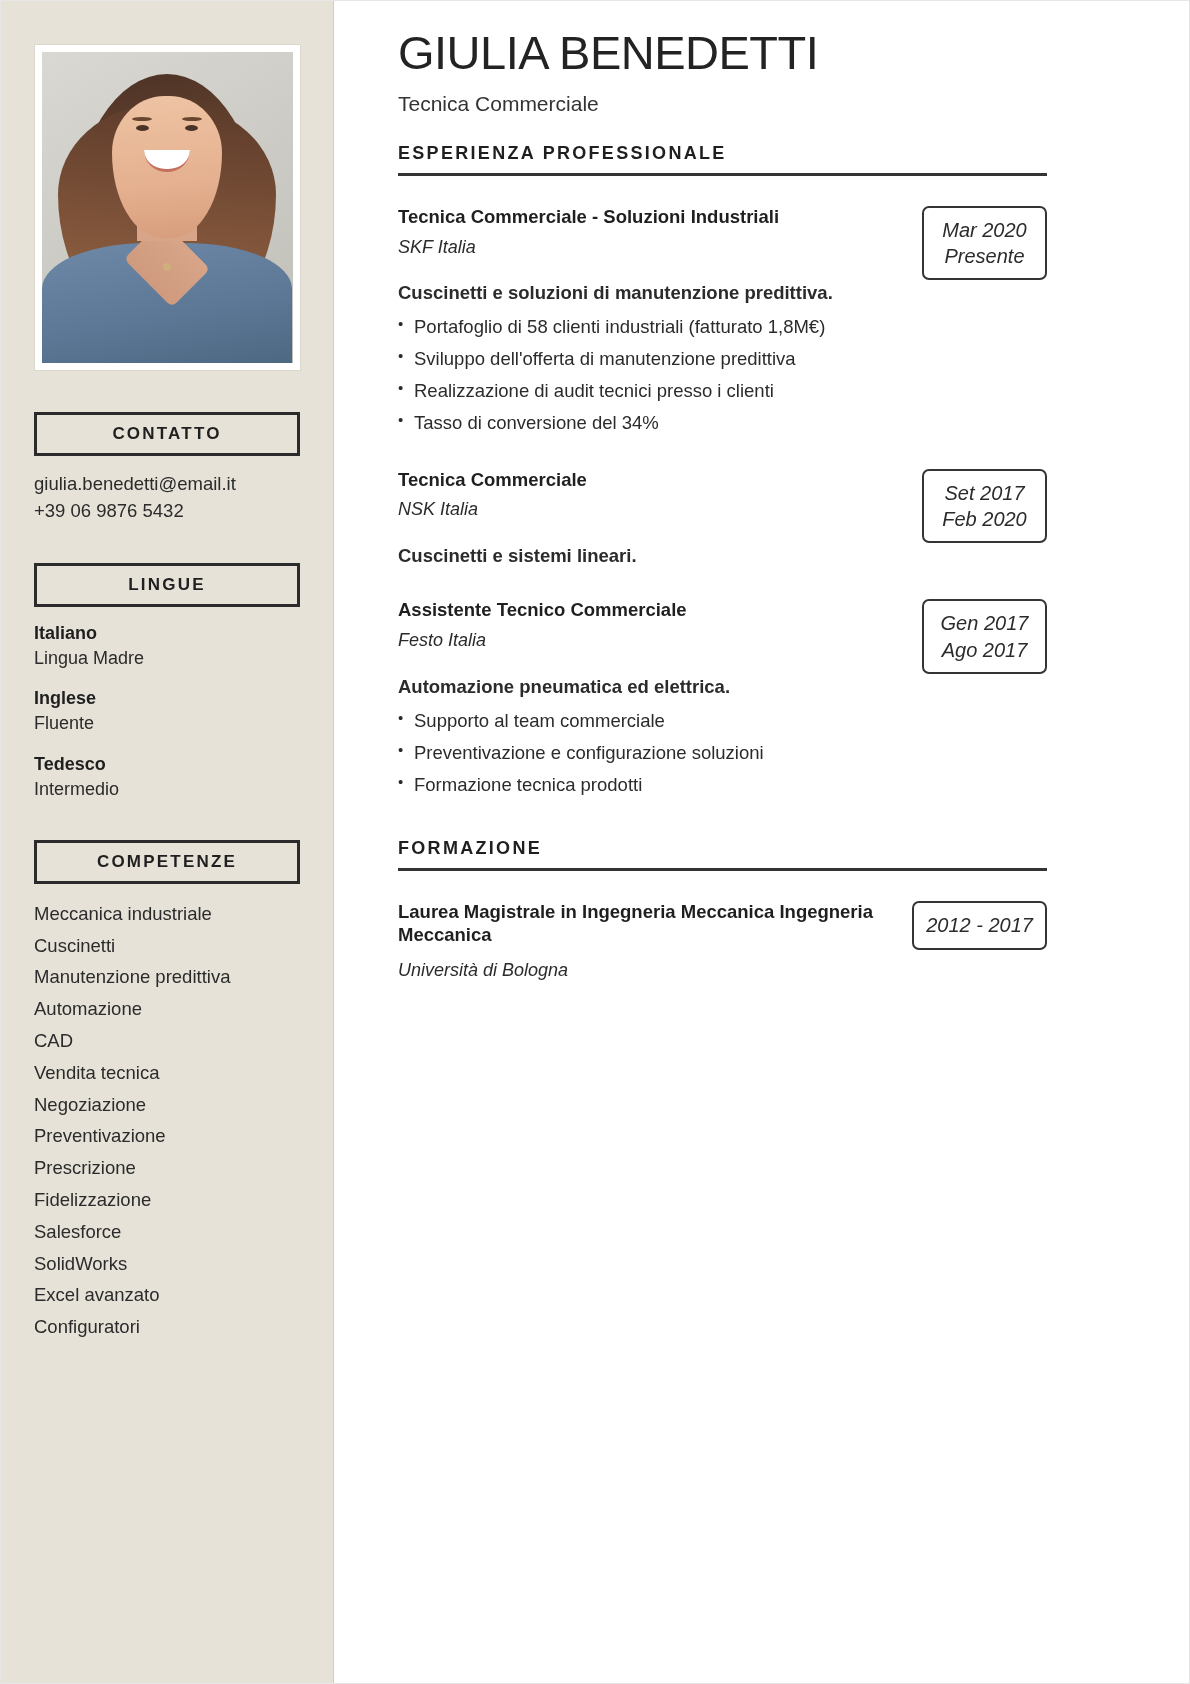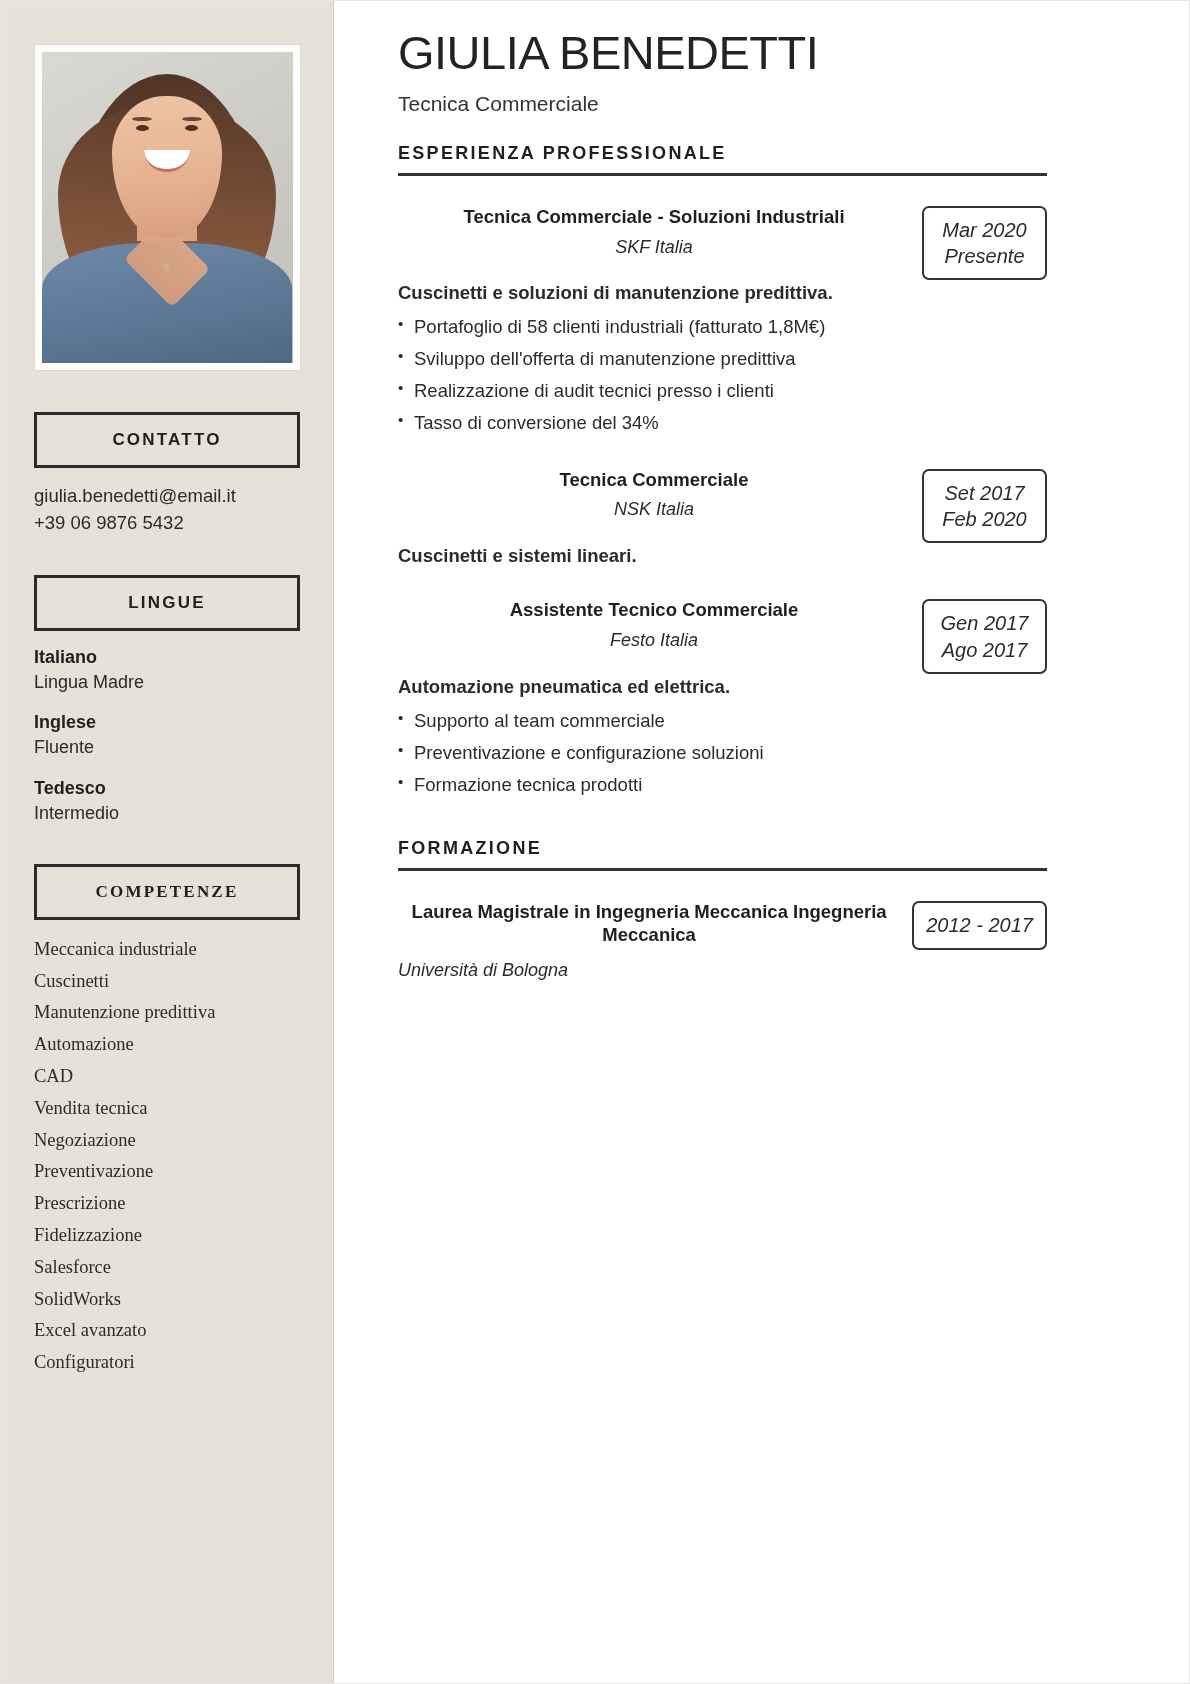--- a/index.html
+++ b/index.html
@@ -139,30 +139,30 @@
     left: 50%; margin-left: -4px;
     bottom: 92px;
     width: 8px; height: 8px;
     border-radius: 50%;
     background: #cdb07a;
   }
 
   .sb-heading {
     border: 3px solid #2b2b2b;
     text-align: center;
-    padding: 15px 6px;
+    padding: 9px 6px;
     font-size: 17px;
     font-weight: bold;
     letter-spacing: 2.2px;
     color: #1f1f1f;
     margin-bottom: 14px;
   }
 
   .sb-block { margin-bottom: 38px; }
-  .sb-block:last-child { margin-bottom: 0; font-family: Liberation Serif, serif; }
+  .sb-block:last-child { margin-bottom: 0; }
 
   .contact-line {
     font-size: 18.5px;
     line-height: 1.48;
     color: #2b2b2b;
   }
 
   .lang-item { margin-bottom: 16px; }
   .lang-item:last-child { margin-bottom: 0; }
   .lang-name {
@@ -221,21 +221,21 @@
     margin-bottom: 30px;
   }
   .entry:last-child { margin-bottom: 0; }
 
   .entry-head {
     display: flex;
     align-items: flex-start;
     gap: 12px;
   }
 
-  .entry-headtext { flex: 1; min-width: 0; text-align: center; }
+  .entry-headtext { flex: 1; min-width: 0; }
 
   .entry-title {
     font-size: 18.5px;
     font-weight: bold;
     color: #1f1f1f;
     line-height: 1.24;
     margin-bottom: 7px;
   }
 
   .entry-org {

